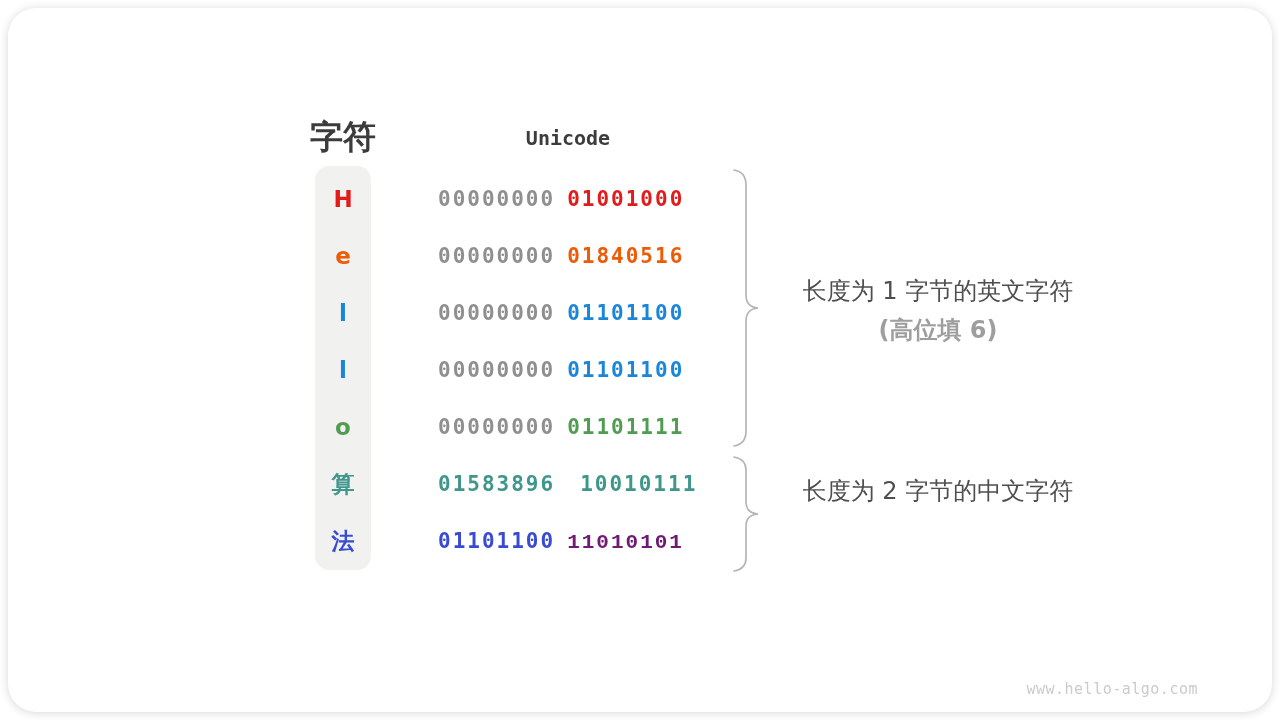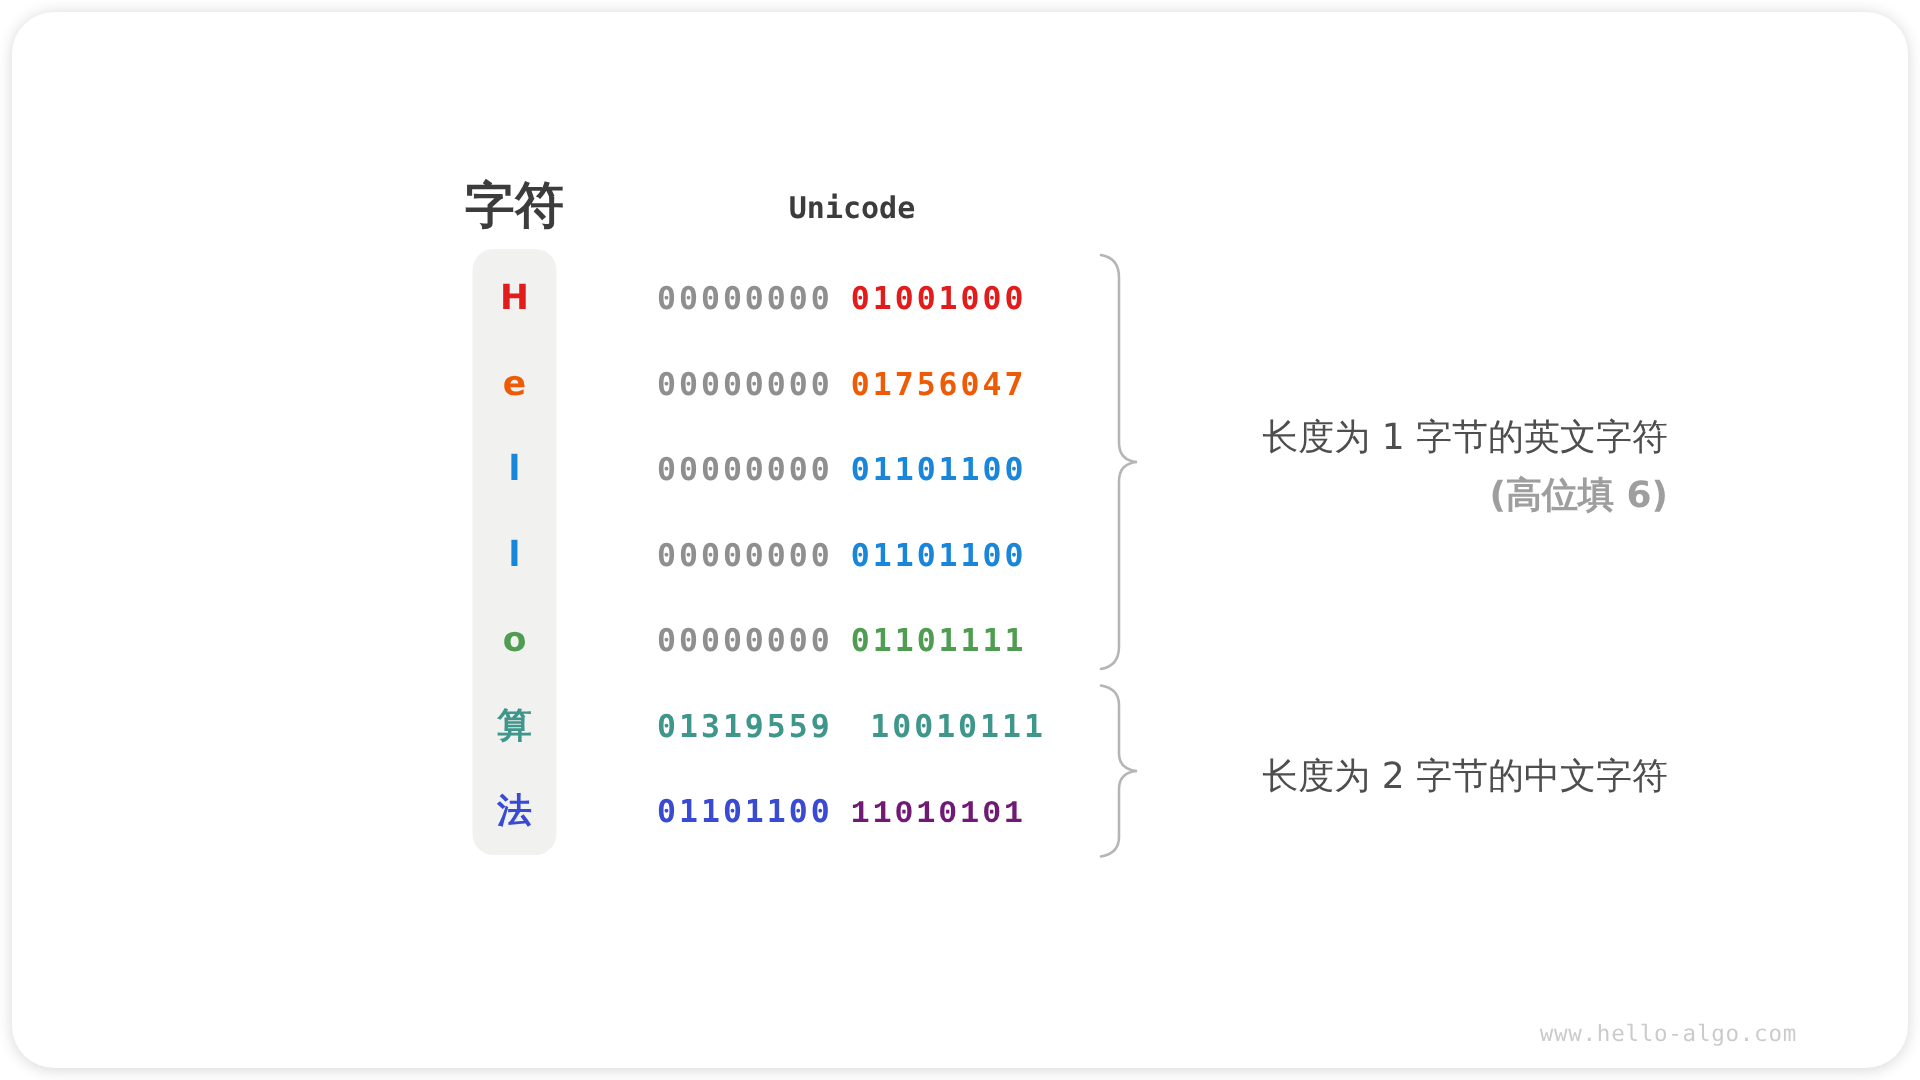--- a/index.html
+++ b/index.html
@@ -50,27 +50,27 @@
   }
   .byte { display: inline-block; }
   .byte + .byte { margin-left: 12px; }
 
   .brace { position: absolute; }
   .brace svg { display: block; }
 
   .annot {
     position: absolute;
     left: 756px; width: 348px;
-    text-align: right;
+    text-align: center;
     font-size: 24px;
     line-height: 39px;
     font-weight: 500;
   }
   .annot-1 { top: 264px; }
-  .annot-2 { top: 490px; }
+  .annot-2 { top: 464px; }
   .annot .main { color: #4e4e4e; }
   .annot .sub  { color: #9e9e9e; font-weight: bold; }
 
   .watermark {
     position: absolute;
     right: 74px; top: 672px;
     font-family: "DejaVu Sans Mono", monospace;
     font-size: 15px;
     color: #cbcbcb;
     letter-spacing: 0.5px;
@@ -86,37 +86,37 @@
 
   <div class="char-col-bg"></div>
 
   <div class="rows" id="rows">
       <div class="row" style="top: 0px;">
         <div class="char-cell" style="color: rgb(226, 27, 27);">H</div>
         <div class="bin-cell"><span class="byte" style="color: rgb(143, 143, 143);">00000000</span><span class="byte" style="color: rgb(226, 27, 27);">01001000</span></div>
       </div>
       <div class="row" style="top: 57px;">
         <div class="char-cell" style="color: rgb(238, 91, 7);">e</div>
-        <div class="bin-cell"><span class="byte" style="color: rgb(143, 143, 143);">00000000</span><span class="byte" style="color: rgb(238, 91, 7);">01756047</span></div>
+        <div class="bin-cell"><span class="byte" style="color: rgb(143, 143, 143);">00000000</span><span class="byte" style="color: rgb(238, 91, 7);">01840516</span></div>
       </div>
       <div class="row" style="top: 114px;">
         <div class="char-cell" style="color: rgb(26, 134, 218);">l</div>
         <div class="bin-cell"><span class="byte" style="color: rgb(143, 143, 143);">00000000</span><span class="byte" style="color: rgb(26, 134, 218);">01101100</span></div>
       </div>
       <div class="row" style="top: 171px;">
         <div class="char-cell" style="color: rgb(26, 134, 218);">l</div>
         <div class="bin-cell"><span class="byte" style="color: rgb(143, 143, 143);">00000000</span><span class="byte" style="color: rgb(26, 134, 218);">01101100</span></div>
       </div>
       <div class="row" style="top: 228px;">
         <div class="char-cell" style="color: rgb(79, 157, 81);">o</div>
         <div class="bin-cell"><span class="byte" style="color: rgb(143, 143, 143);">00000000</span><span class="byte" style="color: rgb(79, 157, 81);">01101111</span></div>
       </div>
       <div class="row" style="top: 285px;">
         <div class="char-cell" style="color: rgb(63, 150, 139);">算</div>
-        <div class="bin-cell"><span class="byte" style="color: rgb(63, 150, 139);">01319559</span><span class="byte" style="color: rgb(63, 150, 139); margin-left: 25px;">10010111</span></div>
+        <div class="bin-cell"><span class="byte" style="color: rgb(63, 150, 139);">01583896</span><span class="byte" style="color: rgb(63, 150, 139); margin-left: 25px;">10010111</span></div>
       </div>
       <div class="row" style="top: 342px;">
         <div class="char-cell" style="color: rgb(58, 75, 211);">法</div>
         <div class="bin-cell"><span class="byte" style="color: rgb(58, 75, 211);">01101100</span><span class="byte" style="color: #701a75; font-family: Liberation Mono, monospace;">11010101</span></div>
       </div>
     </div>
 
   <div class="brace" style="left:724px; top:160px;">
     <svg width="30" height="280" viewBox="0 0 30 280">
       <path d="M2,2 Q14,4 14,17 L14,127 Q14,139 26,140 Q14,141 14,153 L14,263 Q14,276 2,278" fill="none" stroke="#b5b5b5" stroke-width="1.7" stroke-linecap="round"></path>

